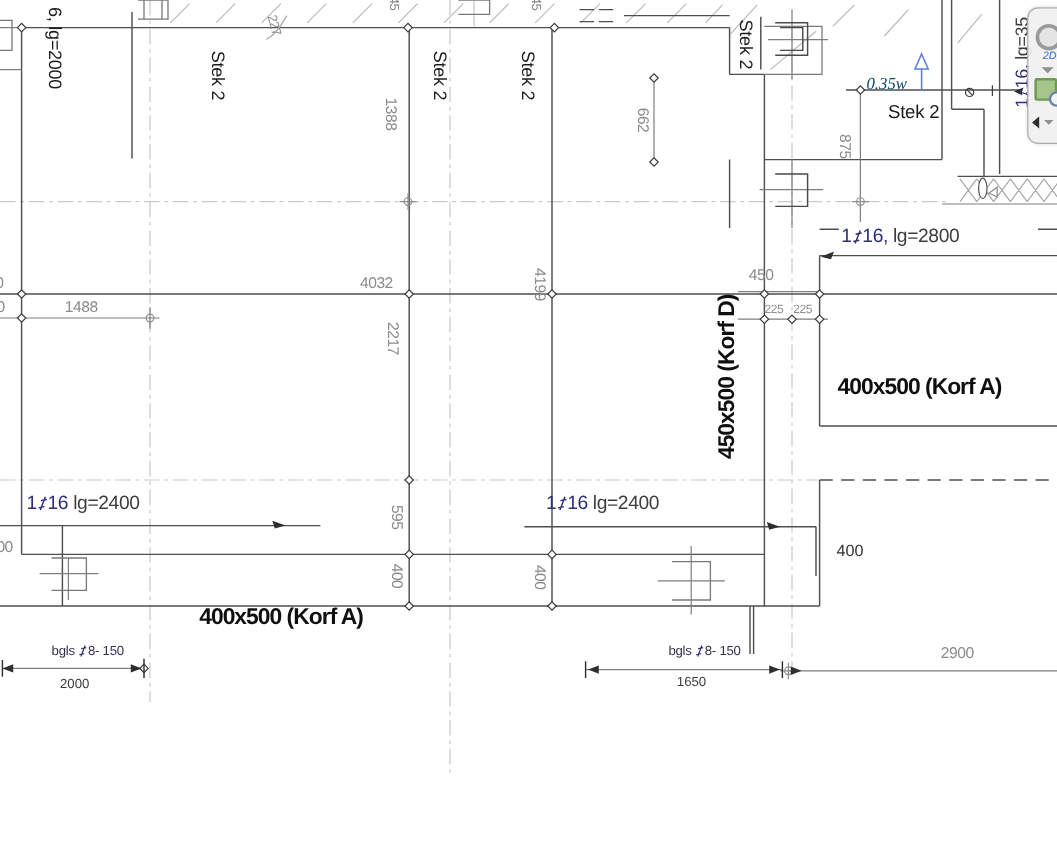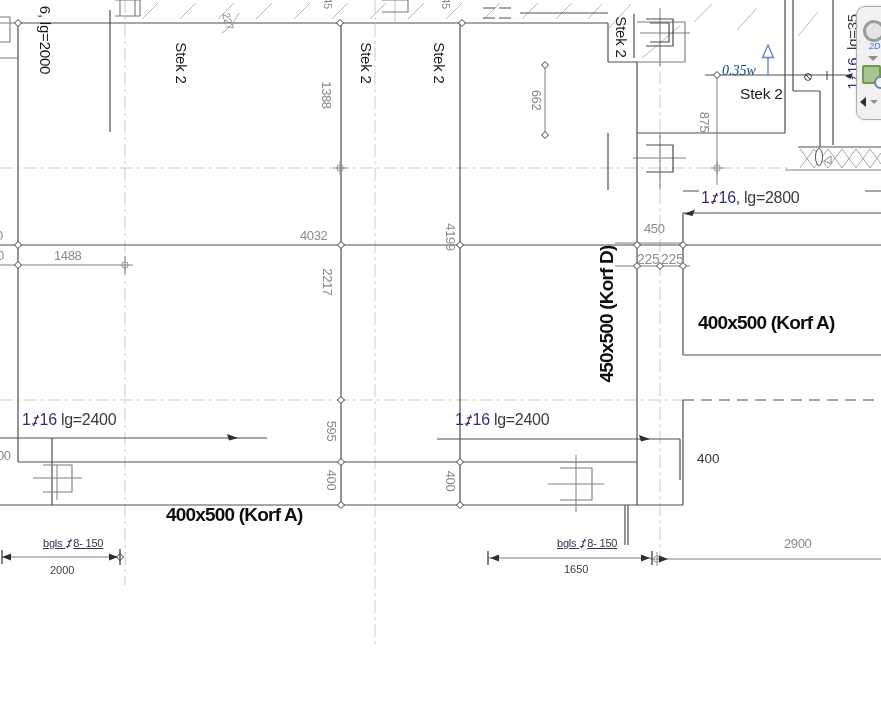--- a/index.html
+++ b/index.html
@@ -1,33 +1,33 @@
 <!DOCTYPE html>
 <html><head>
 <meta charset="utf-8">
 <style>
   html,body{margin:0;padding:0;background:#fff;overflow:hidden;}
   .canvas{position:relative;width:881px;height:701px;background:#ffffff;overflow:hidden;
           font-family:"Liberation Sans", sans-serif;}
   svg.linework{position:absolute;left:0;top:0;}
   .txt{position:absolute;white-space:nowrap;line-height:16px;}
   .dim{color:#8a8a8a;font-size:13px;letter-spacing:-0.4px;}
-  .dimsm{color:#8f8f8f;font-size:14px;letter-spacing:-0.3px;}
+  .dimsm{color:#8f8f8f;font-size:10px;letter-spacing:-0.3px;}
   .dimdark{color:#3d3d3d;font-size:11px;}
   .rot90{transform:rotate(90deg);}
   .rotm90{transform:rotate(-90deg);}
   .rot75{transform:rotate(75deg);}
   .ctr{text-align:center;}
   .stek{color:#1a1a1a;font-size:15px;letter-spacing:-0.2px;}
   .bold{color:#0f0f0f;font-size:19px;font-weight:bold;letter-spacing:-0.8px;}
   .rebar{font-size:16px;letter-spacing:-0.3px;color:#30307a;}
   .rebar .len{color:#3c3c3c;}
   .rebar svg, .bgls svg{vertical-align:-2px;}
   .dia-glyph{stroke:#30307a;stroke-width:1.2;fill:none;}
-  .bgls{font-size:11px;color:#33334d;letter-spacing:-0.2px;text-decoration:underline;}
+  .bgls{font-size:11px;color:#33334d;letter-spacing:-0.2px;}
   .blue{color:#0c4a6e;font-style:italic;font-family:"Liberation Serif", serif;font-size:14px;}
   .toolbar{position:absolute;left:856px;top:6px;width:44px;height:112px;background:rgba(240,240,240,.92);
            border:1px solid #adadad;border-radius:9px;box-shadow:0 0 3px rgba(0,0,0,.15);}
   .tb-mag{position:absolute;left:6px;top:13px;width:16px;height:16px;border:3px solid #9a9a9a;
           border-radius:50%;background:#e4e4e4;}
   .tb-2d{position:absolute;left:12px;top:34px;font-size:9px;font-weight:normal;color:#3a6fd8;font-style:italic;}
   .tb-chevron{position:absolute;left:11px;top:49px;width:0;height:0;border-left:5px solid transparent;
           border-right:5px solid transparent;border-top:5px solid #8f8f8f;}
   .tb-green{position:absolute;left:5px;top:58px;width:15px;height:15px;background:#a6c58b;
           border:2px solid #6f9a52;border-radius:2px;}
@@ -166,21 +166,21 @@
   <div class="txt dim rot90 ctr" style="left:420px;top:473px;width:60px;">400</div>
   <div class="txt dim rot90 ctr" style="left:506px;top:92px;width:60px;">662</div>
   <div class="txt dim rot90 ctr" style="left:674px;top:114px;width:60px;">875</div>
 
   <div class="txt dim rot75 ctr" style="left:206px;top:13px;width:44px;font-size:11px;">227</div>
   <div class="txt dim rot90 ctr" style="left:318px;top:-5px;width:20px;font-size:11px;">45</div>
   <div class="txt dim rot90 ctr" style="left:436px;top:-5px;width:20px;font-size:11px;">45</div>
 
   <div class="txt dim" style="left:300px;top:228px;">4032</div>
   <div class="txt dim" style="left:54px;top:248px;">1488</div>
-  <div class="txt dim" style="left:644px;top:221px;text-align:center;">450</div>
+  <div class="txt dim" style="left:624px;top:221px;text-align:center;">450</div>
   <div class="txt dimsm" style="left:637px;top:251px;">225</div>
   <div class="txt dimsm" style="left:661px;top:251px;">225</div>
   <div class="txt dim" style="left:784px;top:536px;">2900</div>
   <div class="txt dimdark" style="left:50px;top:562px;">2000</div>
   <div class="txt dimdark" style="left:564px;top:561px;">1650</div>
   <div class="txt" style="left:697px;top:451px;font-size:13.5px;color:#333;">400</div>
 
   <div class="txt dim" style="left:-4px;top:228px;">0</div>
   <div class="txt dim" style="left:-3px;top:248px;">0</div>
   <div class="txt dim" style="left:-3px;top:448px;">00</div>

